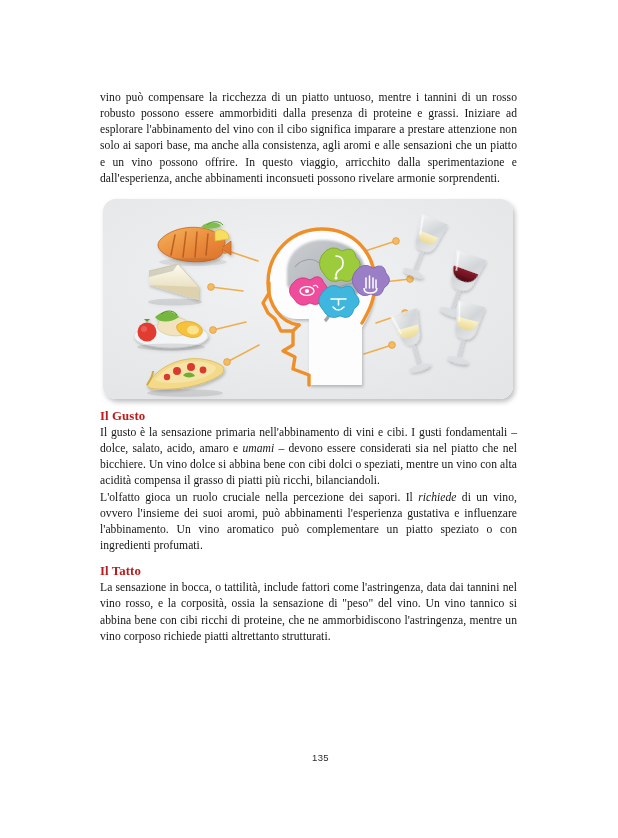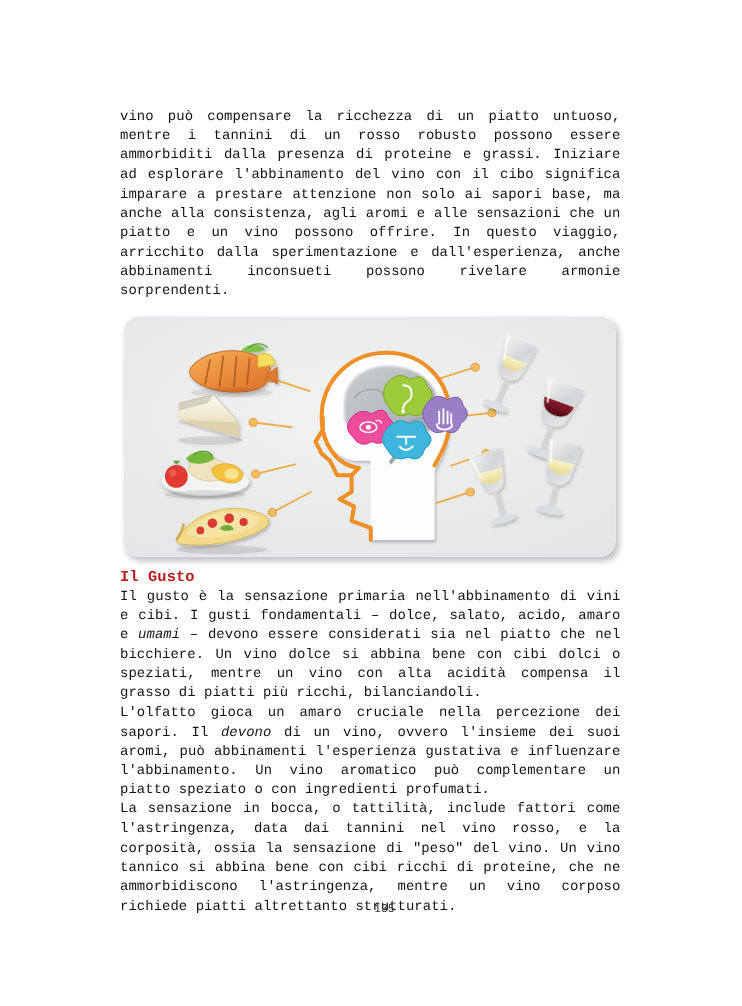--- a/index.html
+++ b/index.html
@@ -14,21 +14,20 @@
     background: #ffffff;
     overflow: hidden;
     font-family: "Liberation Serif", "DejaVu Serif", serif;
     color: #0d0d0d;
   }
   .content {
     position: absolute;
     left: 100px;
     top: 90px;
     width: 417px;
-    font-family: Liberation Mono, monospace;
   }
   p.body {
     margin: 0;
     text-align: justify;
     font-size: 11.6px;
     line-height: 16.15px;
     letter-spacing: 0.05px;
     color: #141414;
     -webkit-hyphens: none;
     hyphens: none;
@@ -288,21 +287,22 @@
           <rect x="360.5" y="140" width="3" height="20" fill="#d3d6d9"></rect>
           <ellipse cx="362" cy="162" rx="11" ry="3.2" fill="#dcdfe2"></ellipse>
           <path d="M350 106 L354 124" stroke="#fff" stroke-width="1.4" opacity="0.85" fill="none"></path>
         </g>
       </svg>
     </div>
 
     <h3 class="sub-heading">Il Gusto</h3>
     <p class="body"><span>Il gusto è la sensazione primaria nell'abbinamento di vini e cibi. I gusti fondamentali – dolce, salato, acido, amaro e </span><em>umami</em><span> – devono essere considerati sia nel piatto che nel bicchiere. Un vino dolce si abbina bene con cibi dolci o speziati, mentre un vino con alta acidità compensa il grasso di piatti più ricchi, bilanciandoli.</span></p>
 
-    <p class="body"><span>L'olfatto gioca un amaro cruciale nella percezione dei sapori. Il </span><em>devono</em><span> di un vino, ovvero l'insieme dei suoi aromi, può abbinamenti l'esperienza gustativa e influenzare l'abbinamento. Un vino aromatico può complementare un piatto speziato o con ingredienti profumati.</span></p>
-
+    <p class="body"><span>L'olfatto gioca un ruolo cruciale nella percezione dei sapori. Il </span><em>richiede</em><span> di un vino, ovvero l'insieme dei suoi aromi, può abbinamenti l'esperienza gustativa e influenzare l'abbinamento. Un vino aromatico può complementare un piatto speziato o con ingredienti profumati.</span></p>
+
+    <h3 class="sub-heading">Il Tatto</h3>
     <p class="body"><span>La sensazione in bocca, o tattilità, include fattori come l'astringenza, data dai tannini nel vino rosso, e la corposità, ossia la sensazione di "peso" del vino. Un vino tannico si abbina bene con cibi ricchi di proteine, che ne ammorbidiscono l'astringenza, mentre un vino corposo richiede piatti altrettanto strutturati.</span><em></em><span></span></p>
 
   </div>
 
   <div class="page-number">135</div>
 
 </div>
 
 </body></html>

